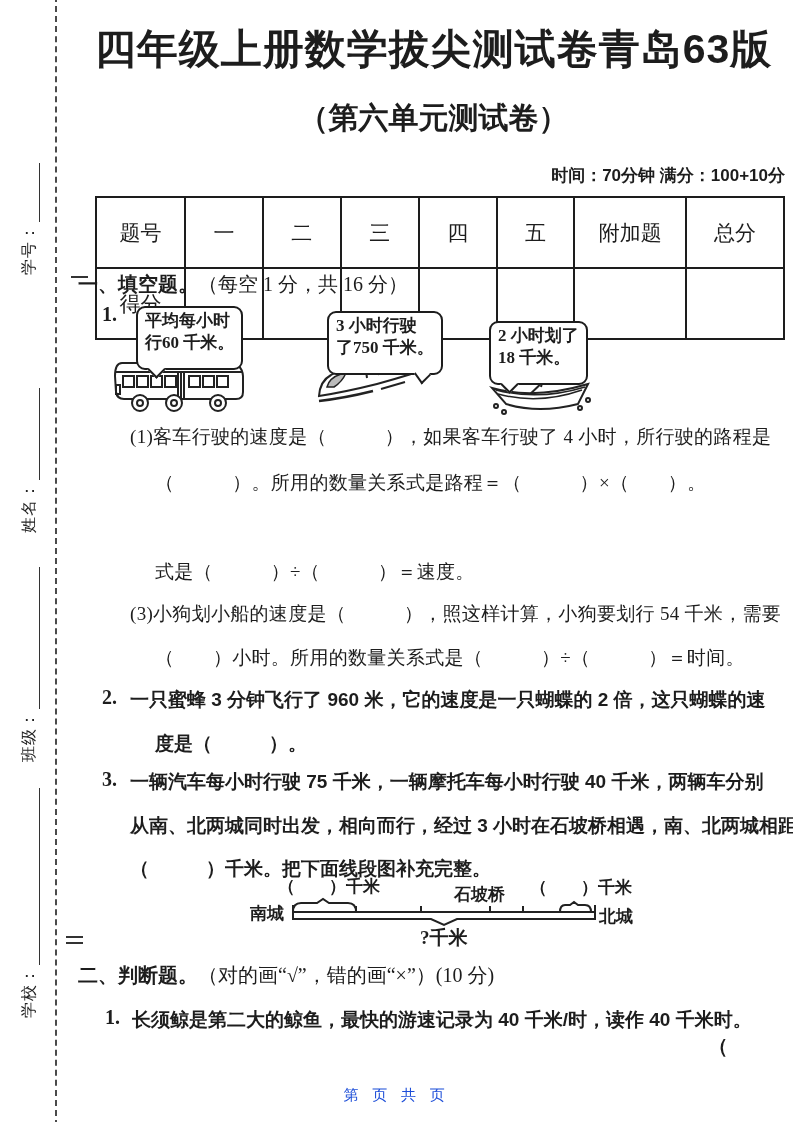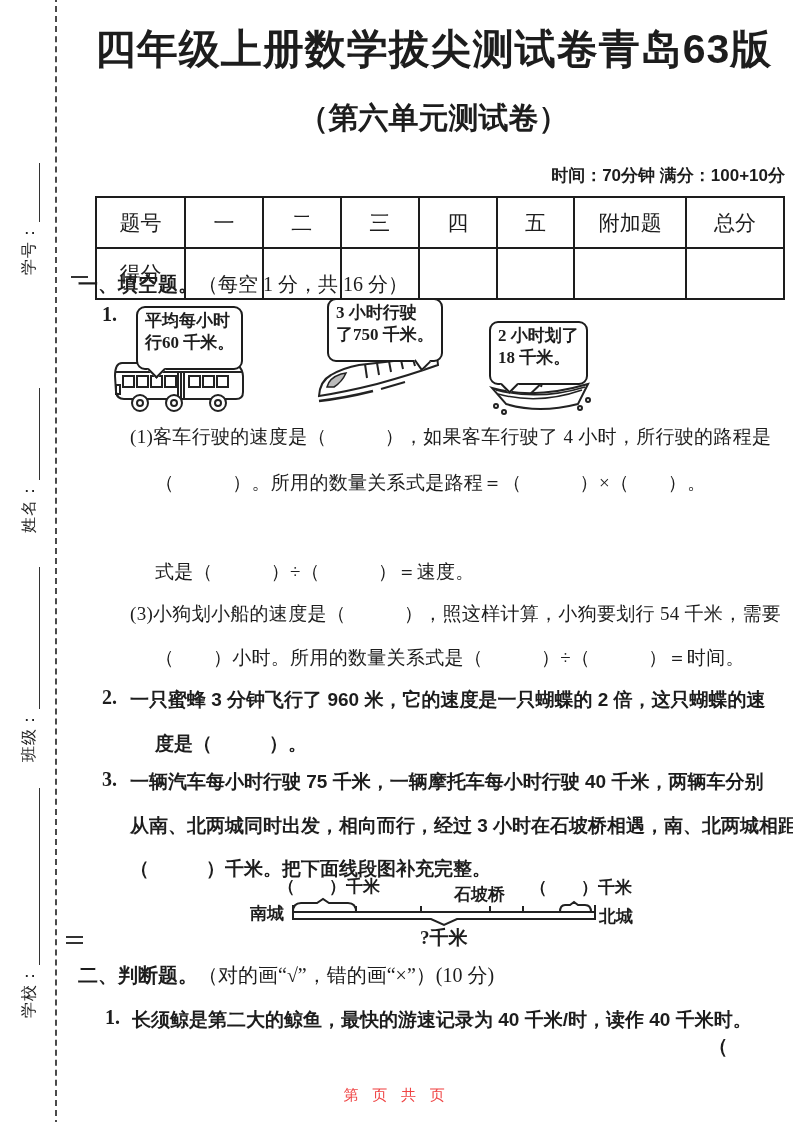--- a/index.html
+++ b/index.html
@@ -19,21 +19,21 @@
          font-family:"Liberation Sans","DejaVu Sans",sans-serif;font-weight:800;
          font-size:41px;letter-spacing:1px;}
   .subtitle{position:absolute;left:80px;right:6px;top:98px;text-align:center;
             font-family:"Liberation Sans","DejaVu Sans",sans-serif;font-weight:800;font-size:30px;}
   .exam-info{position:absolute;right:8px;top:164px;
              font-family:"Liberation Sans","DejaVu Sans",sans-serif;font-weight:700;font-size:17px;}
 
   
   .score-table{position:absolute;left:95px;top:196px;width:690px;border-collapse:collapse;
                table-layout:fixed;font-size:21px;}
-  .score-table td{border:2px solid #1d1d1d;height:33px;text-align:center;padding:8px;}
+  .score-table td{border:2px solid #1d1d1d;height:33px;text-align:center;padding:18px;}
 
   
   .tline{position:absolute;white-space:nowrap;font-size:19px;letter-spacing:0.3px;}
   .hei{font-family:"Liberation Sans","DejaVu Sans",sans-serif;font-weight:700;letter-spacing:0;}
   .sec-head{position:absolute;white-space:nowrap;font-size:20px;}
   .sec-head .main{font-weight:700;}
   .qnum{position:absolute;font-weight:700;font-size:20px;}
 
   
   .bubble{position:absolute;border:2.5px solid #1d1d1d;border-radius:9px;background:#fff;
@@ -41,21 +41,21 @@
   .bubble .tail{position:absolute;bottom:-8px;left:12px;width:11px;height:11px;background:#fff;
                 border-left:2.5px solid #1d1d1d;border-bottom:2.5px solid #1d1d1d;transform:rotate(-45deg);}
   .bubble .tail.right{left:auto;right:12px;transform:rotate(-45deg) skewX(-10deg);}
 
   .art{position:absolute;}
   .art svg{display:block;}
 
   .open-paren{position:absolute;font-size:20px;font-weight:700;
               font-family:"Liberation Sans","DejaVu Sans",sans-serif;}
   .footer{position:absolute;left:0;right:0;top:1086px;text-align:center;font-size:15px;
-          letter-spacing:5px;color:#ef4444;}
+          letter-spacing:5px;color:#1d4ed8;}
 </style>
 </head>
 <body>
 
 <div class="page">
 
   <div class="seal-dash"></div>
 
   <div class="seal-field" style="top:275px;width:112px;">
     <span class="seal-label">学号：</span>
@@ -121,21 +121,21 @@
     <span class="main">一、填空题。</span><span>（每空 1 分，共 16 分）</span>
   </div>
 
   <div class="qnum" style="left:102px;top:303px;">1.</div>
 
   <div class="bubble" style="left:136px;top:306px;">
     <div>平均每小时</div>
     <div>行60 千米。</div>
     <span class="tail"></span>
   </div>
-  <div class="bubble" style="left:327px;top:298px;">
+  <div class="bubble" style="left:327px;top:311px;">
     <div>3 小时行驶</div>
     <div>了750 千米。</div>
     <span class="tail right"></span>
   </div>
   <div class="bubble" style="left:489px;top:321px;">
     <div>2 小时划了</div>
     <div>18 千米。</div>
     <span class="tail"></span>
   </div>
 

